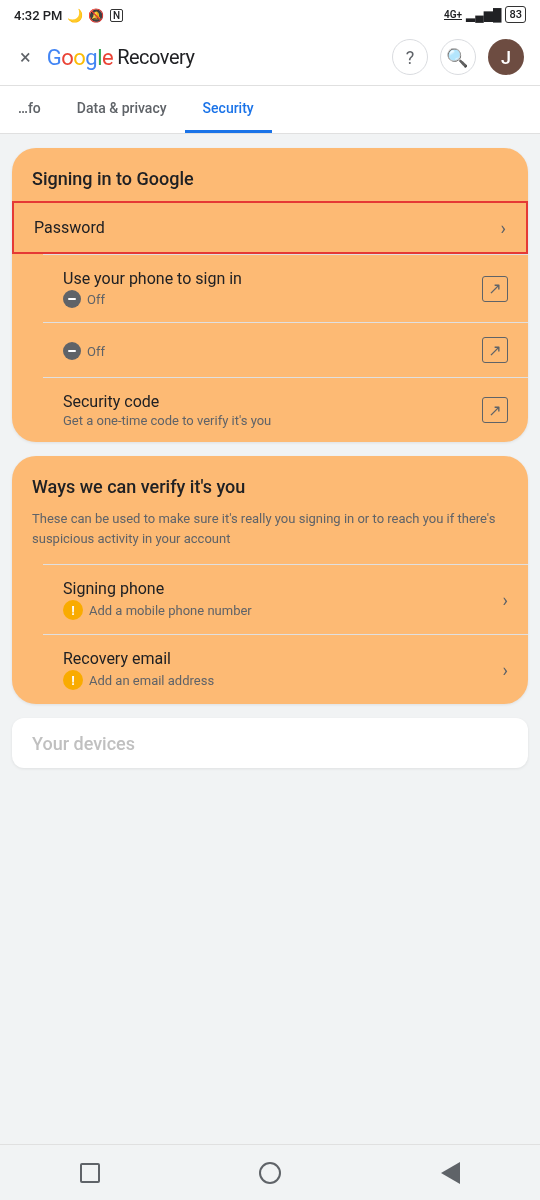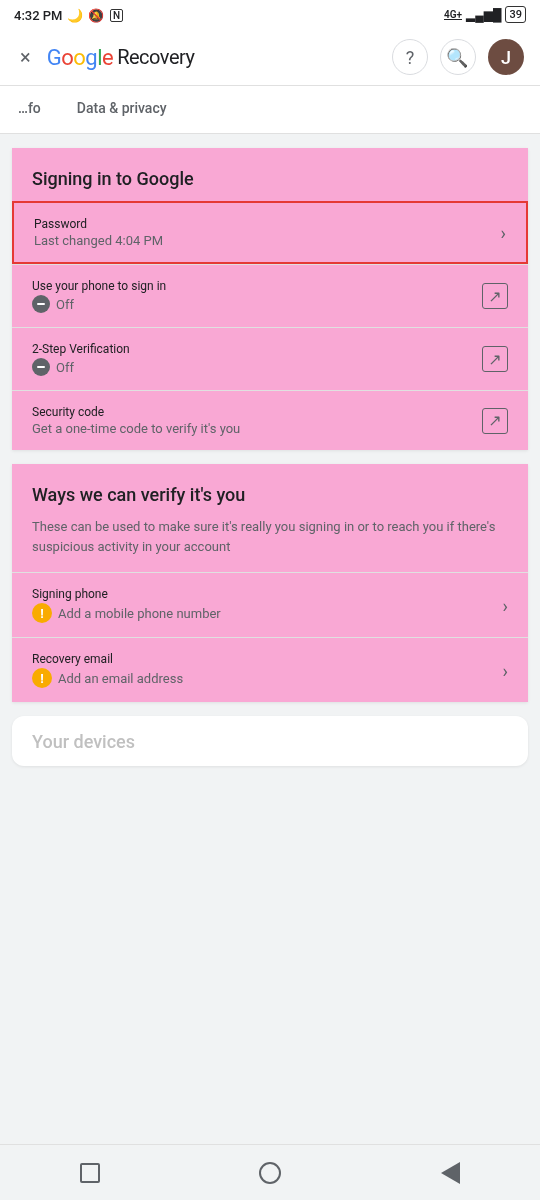--- a/index.html
+++ b/index.html
@@ -124,22 +124,22 @@
     
     .content {
       padding: 14px 12px;
       display: flex;
       flex-direction: column;
       gap: 14px;
     }
 
     
     .card {
-      background: #f9a8d4;
-      border-radius: 0;
+      background: #fdba74;
+      border-radius: 24px;
       overflow: hidden;
       box-shadow: 0 1px 3px rgba(0,0,0,0.08);
     }
 
     .card-title {
       font-size: 18px;
       font-weight: 500;
       color: #202124;
       padding: 20px 20px 12px 20px;
     }
@@ -151,40 +151,41 @@
       line-height: 1.5;
     }
 
     .list-item {
       display: flex;
       align-items: center;
       padding: 14px 20px;
       border-top: 1px solid #e0e0e0;
       cursor: pointer;
       position: relative;
+      margin-left: 31px;
     }
 
     .list-item:first-of-type {
       border-top: 1px solid #e0e0e0;
     }
 
     .list-item.highlighted {
       border: 2.5px solid #e53935;
       margin: 0 2px;
       border-radius: 4px;
     }
 
     .item-text {
       flex: 1;
       display: flex;
       flex-direction: column;
     }
 
     .item-label {
-      font-size: 12px;
+      font-size: 16px;
       color: #202124;
       font-weight: 400;
     }
 
     .item-sub {
       font-size: 13px;
       color: #5f6368;
       margin-top: 2px;
       display: flex;
       align-items: center;
@@ -309,21 +310,21 @@
   <div class="status-left">
     <span>4:32 PM</span>
     <span style="font-size:13px;">🌙</span>
     <span style="font-size:13px;">🔕</span>
     <span style="font-size:13px; border:1px solid #333; border-radius:2px; padding:0 2px; font-size:10px;">N</span>
   </div>
   <div class="status-right">
     <span style="font-size:10px; font-weight:600;text-decoration:underline;">4G+</span>
     <span>▂▄▆█</span>
     <div class="battery-box">
-      <span>39</span>
+      <span>83</span>
     </div>
   </div>
 </div>
 
 <div class="header">
   <span class="header-close">×</span>
   <div class="google-logo">
     <span class="g-blue">G</span>
       <span class="g-red">o</span>
       <span class="g-yellow">o</span>
@@ -344,49 +345,50 @@
   </div>
 </div>
 
 <div class="tabs">
   <div class="tab partial">
     <span>…fo</span>
   </div>
   <div class="tab">
     <span>Data &amp; privacy</span>
   </div>
+  <div class="tab active">
+    <span>Security</span>
+  </div>
 </div>
 
 <div class="content">
 
   <div class="card">
     <div class="card-title">Signing in to Google</div>
 
     <div class="list-item highlighted" style="margin: 0; border-radius: 0;">
       <div class="item-text">
         <span class="item-label">Password</span>
-        <span class="item-sub">Last changed 4:04 PM</span>
       </div>
       <span class="item-chevron">›</span>
     </div>
 
     <div class="list-item">
       <div class="item-text">
         <span class="item-label">Use your phone to sign in</span>
         <span class="item-sub">
           <span class="status-dot"></span>
           Off
         </span>
       </div>
       <span class="item-external" style="font-size:16px; border:1.5px solid #5f6368; padding:3px; border-radius:3px; display:flex; align-items:center; justify-content:center; width:26px; height:26px;">↗</span>
     </div>
 
     <div class="list-item">
       <div class="item-text">
-        <span class="item-label">2-Step Verification</span>
         <span class="item-sub">
           <span class="status-dot"></span>
           Off
         </span>
       </div>
       <span class="item-external" style="font-size:16px; border:1.5px solid #5f6368; padding:3px; border-radius:3px; display:flex; align-items:center; justify-content:center; width:26px; height:26px;">↗</span>
     </div>
 
     <div class="list-item">
       <div class="item-text">

